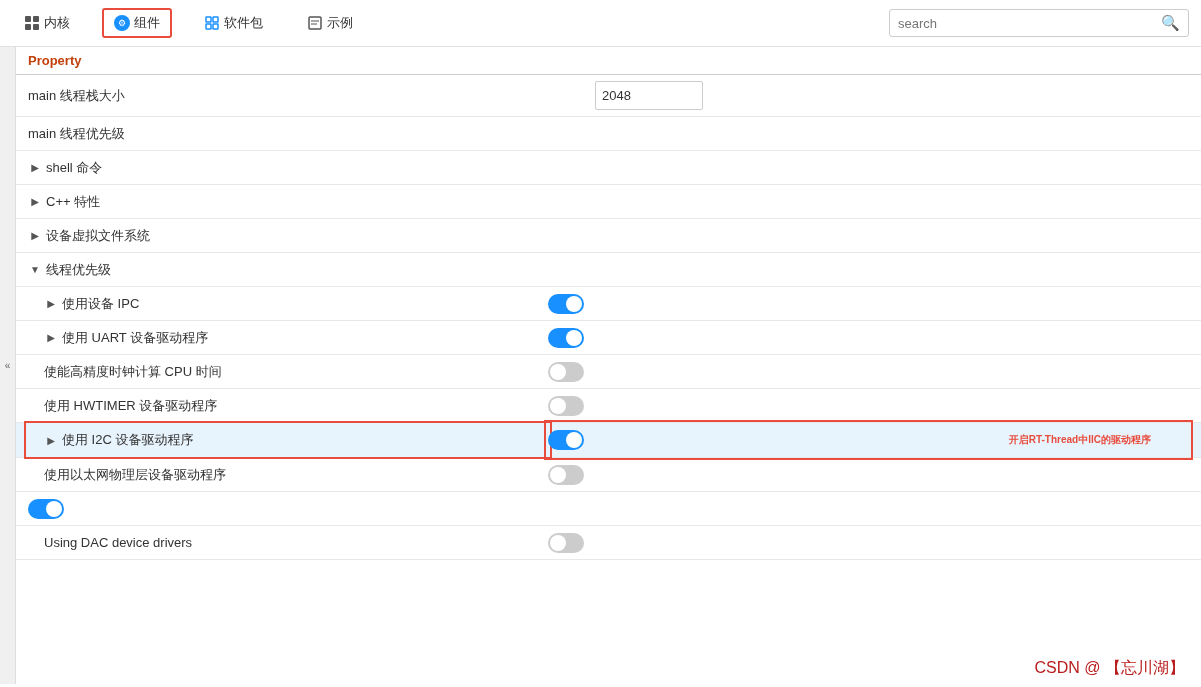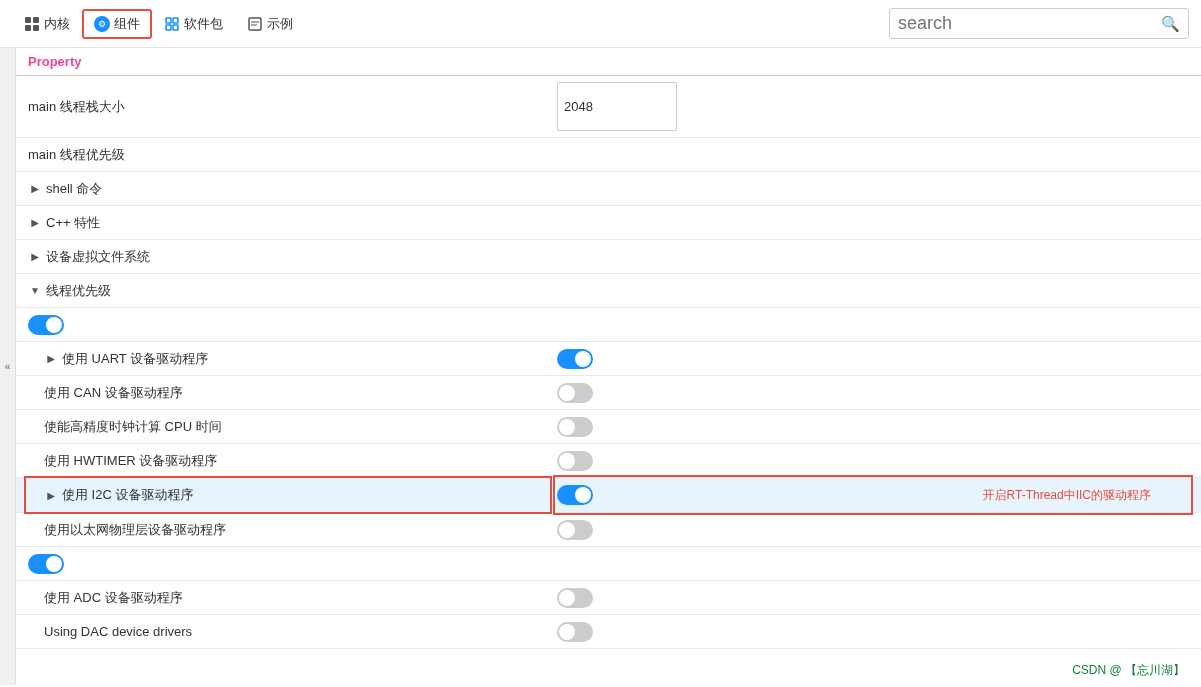--- a/index.html
+++ b/index.html
@@ -13,21 +13,21 @@
       overflow: hidden;
       position: relative;
     }
 
     
     .top-nav {
       display: flex;
       align-items: center;
       padding: 8px 12px;
       border-bottom: 1px solid #e0e0e0;
-      gap: 0;
+      gap: 20px;
       background: #fff;
     }
     .nav-item {
       display: flex;
       align-items: center;
       gap: 4px;
       padding: 4px 10px;
       cursor: pointer;
       border-radius: 3px;
       font-size: 13px;
@@ -54,21 +54,21 @@
       align-items: center;
       border: 1px solid #ccc;
       border-radius: 3px;
       padding: 4px 8px;
       width: 300px;
       gap: 6px;
     }
     .search-area input {
       border: none;
       outline: none;
-      font-size: 18px;
+      font-size: 13px;
       color: #999;
       flex: 1;
       background: transparent;
     }
     .search-icon-btn {
       cursor: pointer;
       color: #555;
       font-size: 15px;
     }
 
@@ -98,34 +98,33 @@
     }
 
     .table-header {
       display: grid;
       grid-template-columns: 520px 1fr;
       background: #fff;
       border-bottom: 1px solid #ccc;
       padding: 6px 12px;
       font-weight: bold;
       font-size: 13px;
-      color: #ec4899;
+      color: #c2410c;
       position: sticky;
       top: 0;
       z-index: 10;
     }
 
     .table-row {
       display: grid;
       grid-template-columns: 520px 1fr;
       border-bottom: 1px solid #e8e8e8;
       align-items: center;
       min-height: 34px;
       padding: 0 12px;
-      gap: 9px;
     }
     .table-row.selected {
       background: #e8f4fd;
     }
 
     .property-cell {
       display: flex;
       align-items: center;
       gap: 4px;
       padding: 6px 0;
@@ -150,25 +149,26 @@
       color: #555;
       font-size: 10px;
       cursor: pointer;
     }
     .expand-arrow.down::before { content: "▼"; }
     .expand-arrow.right::before { content: "▶"; }
 
     
     .value-input {
       border: 1px solid #ccc;
-      padding: 16px 6px;
+      padding: 6px 6px;
       font-size: 13px;
       border-radius: 2px;
-      width: 120px;
+      width: 108px;
       color: #333;
+      margin-left: 47px;
     }
 
     
     .toggle {
       width: 36px;
       height: 20px;
       border-radius: 10px;
       position: relative;
       cursor: pointer;
       display: inline-block;
@@ -191,32 +191,32 @@
     .toggle.on .toggle-knob { left: 18px; }
     .toggle.off .toggle-knob { left: 2px; }
 
     
     .annotation {
       position: absolute;
       right: 50px;
       top: 50%;
       transform: translateY(-50%);
       color: #e74c3c;
-      font-size: 12px;
-      font-weight: normal;
+      font-size: 10px;
+      font-weight: bold;
       white-space: nowrap;
     }
 
     
     .footer {
       position: absolute;
       bottom: 8px;
       right: 16px;
-      font-size: 12px;
-      color: #15803d;
+      font-size: 16px;
+      color: #b91c1c;
     }
 
     
     .icon-component {
       width: 16px;
       height: 16px;
       background: #1890ff;
       border-radius: 50%;
       display: inline-flex;
       align-items: center;
@@ -329,49 +329,43 @@
 
     <div class="table-row">
       <div class="property-cell">
         <span class="expand-arrow down"></span>
         <span>线程优先级</span>
       </div>
       <div class="value-cell"></div>
     </div>
 
     <div class="table-row">
+      <div class="property-cell indent-1">
+        <span class="expand-arrow right"></span>
+        <span>使用设备 IPC</span>
+      </div>
       <div class="value-cell">
         <div class="toggle on">
           <div class="toggle-knob"></div>
         </div>
       </div>
     </div>
 
     <div class="table-row">
       <div class="property-cell indent-1">
         <span class="expand-arrow right"></span>
         <span>使用 UART 设备驱动程序</span>
       </div>
       <div class="value-cell">
         <div class="toggle on">
           <div class="toggle-knob"></div>
         </div>
       </div>
     </div>
 
-    <div class="table-row">
-      <div class="property-cell indent-1">
-        <span>使用 CAN 设备驱动程序</span>
-      </div>
-      <div class="value-cell">
-        <div class="toggle off">
-          <div class="toggle-knob"></div>
-        </div>
-      </div>
-    </div>
 
     <div class="table-row">
       <div class="property-cell indent-1">
         <span>使能高精度时钟计算 CPU 时间</span>
       </div>
       <div class="value-cell">
         <div class="toggle off">
           <div class="toggle-knob"></div>
         </div>
       </div>
@@ -413,30 +407,20 @@
     </div>
 
     <div class="table-row">
       <div class="value-cell">
         <div class="toggle on">
           <div class="toggle-knob"></div>
         </div>
       </div>
     </div>
 
-    <div class="table-row">
-      <div class="property-cell indent-1">
-        <span>使用 ADC 设备驱动程序</span>
-      </div>
-      <div class="value-cell">
-        <div class="toggle off">
-          <div class="toggle-knob"></div>
-        </div>
-      </div>
-    </div>
 
     <div class="table-row">
       <div class="property-cell indent-1">
         <span>Using DAC device drivers</span>
       </div>
       <div class="value-cell">
         <div class="toggle off">
           <div class="toggle-knob"></div>
         </div>
       </div>

